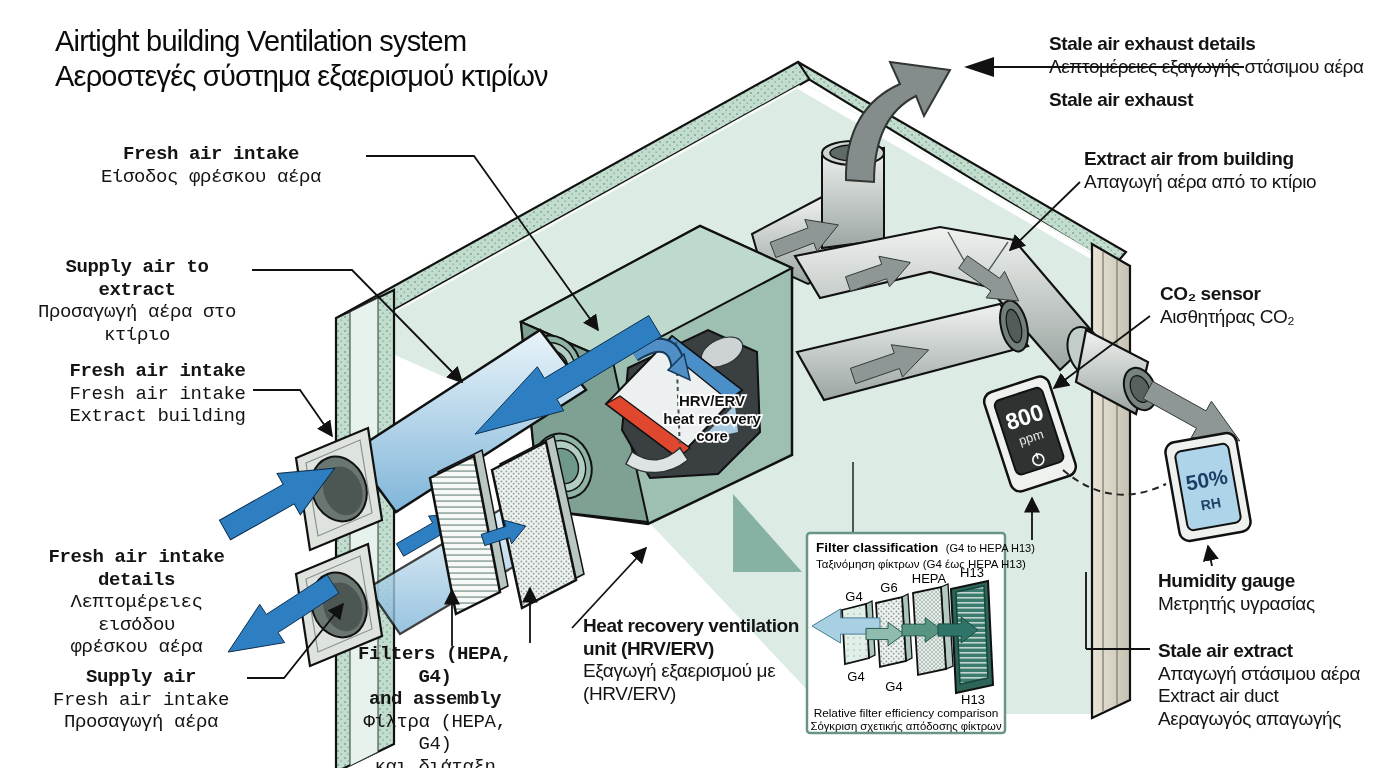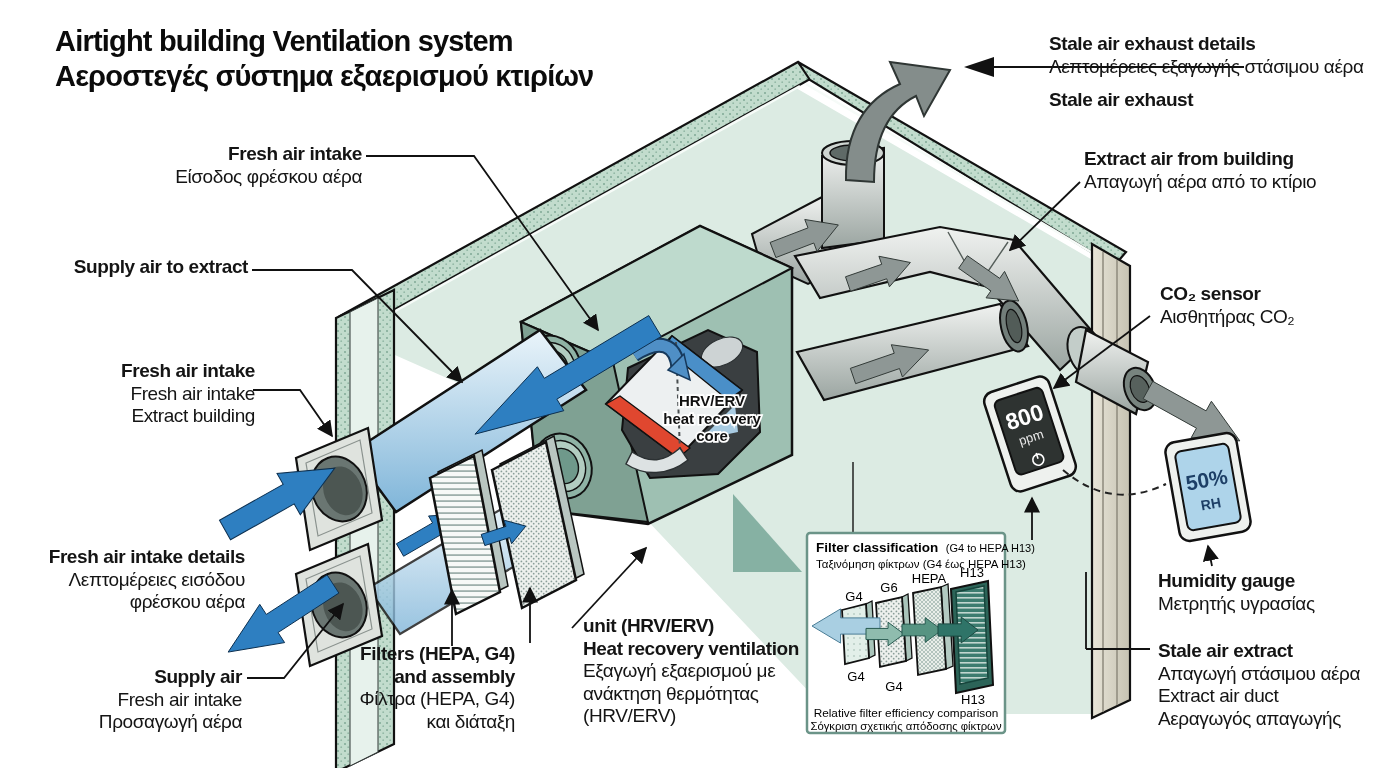--- a/index.html
+++ b/index.html
@@ -1,22 +1,22 @@
 <!DOCTYPE html>
 <html><head>
 <meta charset="utf-8">
 <style>
   html,body{margin:0;padding:0;background:#fff;}
   #stage{position:relative;width:1376px;height:768px;background:#fff;overflow:hidden;
          font-family:"Liberation Sans", sans-serif;color:#111;}
   #art{position:absolute;left:0;top:0;}
   .lbl{position:absolute;font-size:19px;line-height:22.5px;letter-spacing:-0.4px;color:#141414;}
-  .lbl.right{text-align:right;}
+  .lbl.right{text-align:center;font-family:Liberation Mono, monospace;}
   .lbl .b{font-weight:700;}
-  #title{position:absolute;font-size:29px;line-height:35px;font-weight:700;letter-spacing:-0.8px;color:#0b0b0b;}
+  #title{position:absolute;font-size:29px;line-height:35px;font-weight:400;letter-spacing:-0.8px;color:#0b0b0b;}
   svg text{font-family:"Liberation Sans", sans-serif;}
   .coretxt{font-weight:700;font-size:15px;fill:#111;stroke:#ffffff;stroke-width:3.5px;paint-order:stroke;}
 </style>
 </head>
 <body>
 
 <div id="stage">
 
 <svg id="art" width="1376" height="768" viewBox="0 0 1376 768">
   <defs>
@@ -263,20 +263,21 @@
   <div>Αεροστεγές σύστημα εξαερισμού κτιρίων</div>
 </div>
 
 <div class="lbl right" style="left:60px;top:143px;width:302px">
   <div class="b">Fresh air intake</div>
   <div>Είσοδος φρέσκου αέρα</div>
 </div>
 
 <div class="lbl right" style="left:26px;top:256px;width:222px">
   <div class="b">Supply air to extract</div>
+  <div>Προσαγωγή αέρα στο κτίριο</div>
 </div>
 
 <div class="lbl right" style="left:60px;top:360px;width:195px">
   <div class="b">Fresh air intake</div>
   <div>Fresh air intake</div>
   <div>Extract building</div>
 </div>
 
 <div class="lbl right" style="left:28px;top:546px;width:217px">
   <div class="b">Fresh air intake details</div>
@@ -291,24 +292,23 @@
 </div>
 
 <div class="lbl right" style="left:355px;top:643px;width:160px">
   <div class="b">Filters (HEPA, G4)</div>
   <div class="b">and assembly</div>
   <div>Φίλτρα (HEPA, G4)</div>
   <div>και διάταξη</div>
 </div>
 
 <div class="lbl" style="left:583px;top:615px;width:240px">
+  <div class="b">Heat recovery ventilation</div>
   <div class="b">unit (HRV/ERV)</div>
-  <div class="b">Heat recovery ventilation</div>
   <div>Εξαγωγή εξαερισμού με</div>
-  <div>ανάκτηση θερμότητας</div>
   <div>(HRV/ERV)</div>
 </div>
 
 <div class="lbl" style="left:1049px;top:33px;width:330px">
   <div class="b">Stale air exhaust details</div>
   <div>Λεπτομέρειες εξαγωγής στάσιμου αέρα</div>
 </div>
 
 <div class="lbl" style="left:1049px;top:89px;width:300px">
   <div class="b">Stale air exhaust</div>

